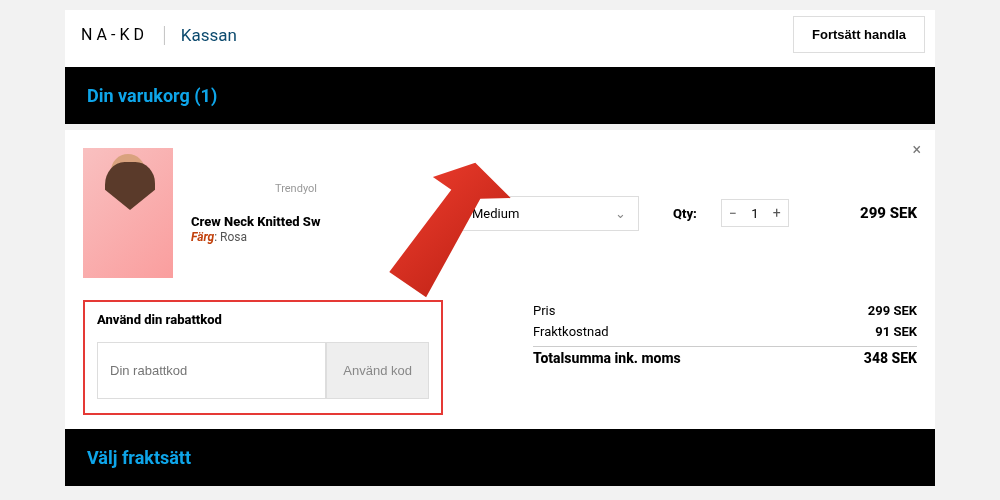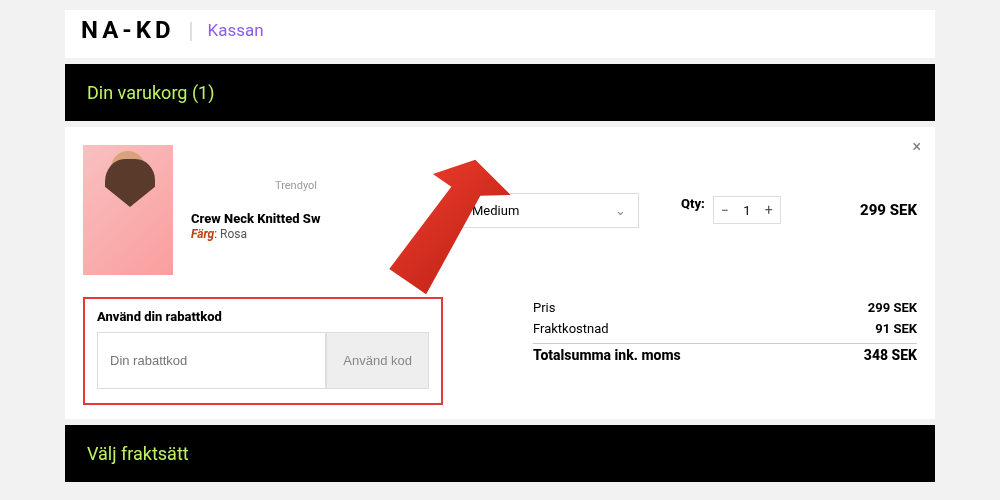--- a/index.html
+++ b/index.html
@@ -17,41 +17,41 @@
     }
     .topbar {
       display: flex;
       align-items: center;
       justify-content: space-between;
       padding: 6px 10px 14px 10px;
       background: #fff;
     }
     .brand-wrap { display: flex; align-items: center; gap: 14px; margin-left: 6px;}
     .brand {
-      font-weight: 700;
+      font-weight: 400;
       letter-spacing: 4px;
-      font-size: 24px;
+      font-size: 16px;
     }
     .brand-sep { color: #c7c7c7; font-size: 22px; font-weight: 300; }
-    .brand-sub { font-size: 17px; color: #8b5cf6; }
+    .brand-sub { font-size: 17px; color: #0c4a6e; }
     .continue-btn {
       border: 1px solid #ddd;
       background: #fff;
       padding: 10px 18px;
       font-weight: 700;
       font-size: 13px;
       cursor: pointer;
     }
     .section-header {
       background: #000;
-      color: #bef264;
+      color: #0ea5e9;
       padding: 18px 22px;
-      font-weight: 400;
+      font-weight: 700;
       font-size: 18px;
-      margin-top: 6px;
+      margin-top: 0;
     }
     .cart-panel {
       background: #fff;
       padding: 18px 18px 14px 18px;
       margin-top: 6px;
       position: relative;
     }
     .cart-row {
       display: flex;
       align-items: center;
@@ -93,21 +93,21 @@
       display: flex;
       align-items: center;
       justify-content: space-between;
       font-size: 13px;
       cursor: pointer;
       background:#fff;
       margin-left: 40px;
       gap: 40px;
     }
     .chev { color:#888; }
-    .qty-wrap { display: flex; align-items: flex-start; gap: 8px; margin-left: 24px; }
+    .qty-wrap { display: flex; align-items: center; gap: 24px; margin-left: 16px; }
     .qty-label { font-weight: 800; font-size: 13px; }
     .qty-box { display: flex; align-items: center; border: 1px solid #ddd; }
     .qty-btn { width: 22px; height: 26px; display:flex;align-items:center;justify-content:center; font-size:14px; color:#555; cursor:pointer; background:#fff;}
     .qty-val { width: 22px; text-align:center; font-size:13px; }
     .price { margin-left: auto; font-weight: 800; font-size: 15px; }
     .close-x {
       position: absolute;
       top: 10px; right: 14px;
       color: #777; font-size: 16px; cursor:pointer;
     }
@@ -115,21 +115,21 @@
       display: flex;
       gap: 30px;
       margin-top: 22px;
       align-items: flex-start;
     }
     .promo-box {
       flex: 0 0 360px;
       border: 2px solid #e53935;
       padding: 10px 12px 14px 12px;
     }
-    .promo-title { font-weight: 800; font-size: 13px; margin-bottom: 8px; }
+    .promo-title { font-weight: 800; font-size: 13px; margin-bottom: 15px; }
     .promo-row { display: flex; gap: 0; }
     .promo-input {
       border: 1px solid #ddd;
       padding: 10px 12px;
       font-size: 13px;
       flex: 1;
       color:#15803d;
       background:#fff;
     }
     .promo-btn {
@@ -158,20 +158,21 @@
 <body>
 
 <div class="page">
 
   <div class="topbar">
     <div class="brand-wrap">
       <span class="brand">NA-KD</span>
       <span class="brand-sep">|</span>
       <span class="brand-sub">Kassan</span>
     </div>
+    <button class="continue-btn">Fortsätt handla</button>
   </div>
 
   <div class="section-header">Din varukorg (1)</div>
 
   <div class="cart-panel">
     <span class="close-x">×</span>
 
     <div class="cart-row">
       <div class="thumb"></div>
       <div class="prod-info">

